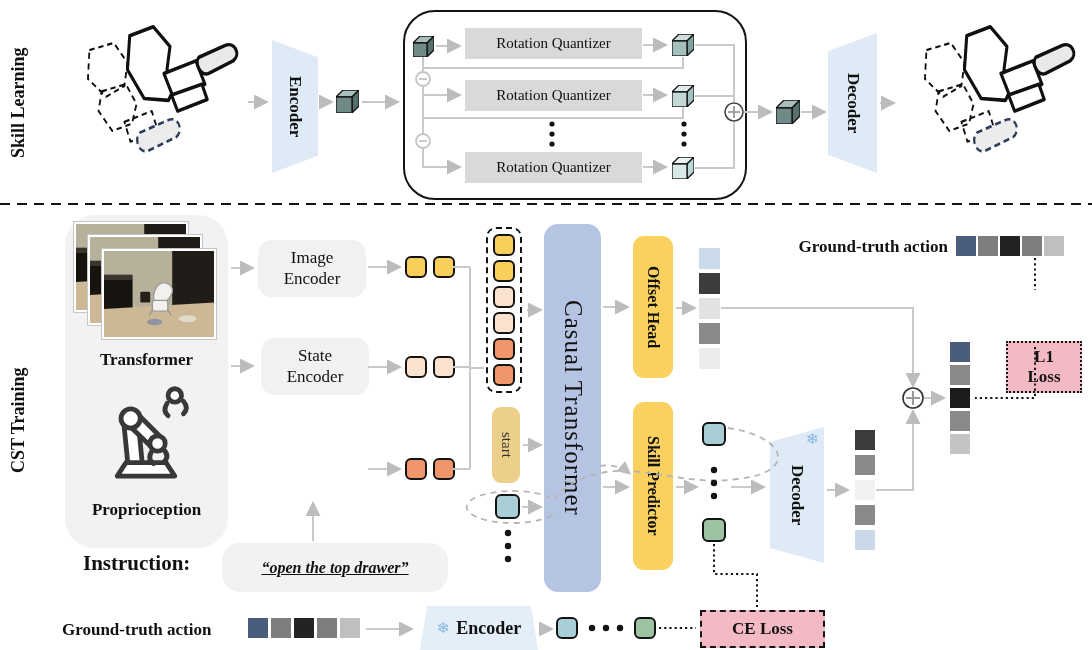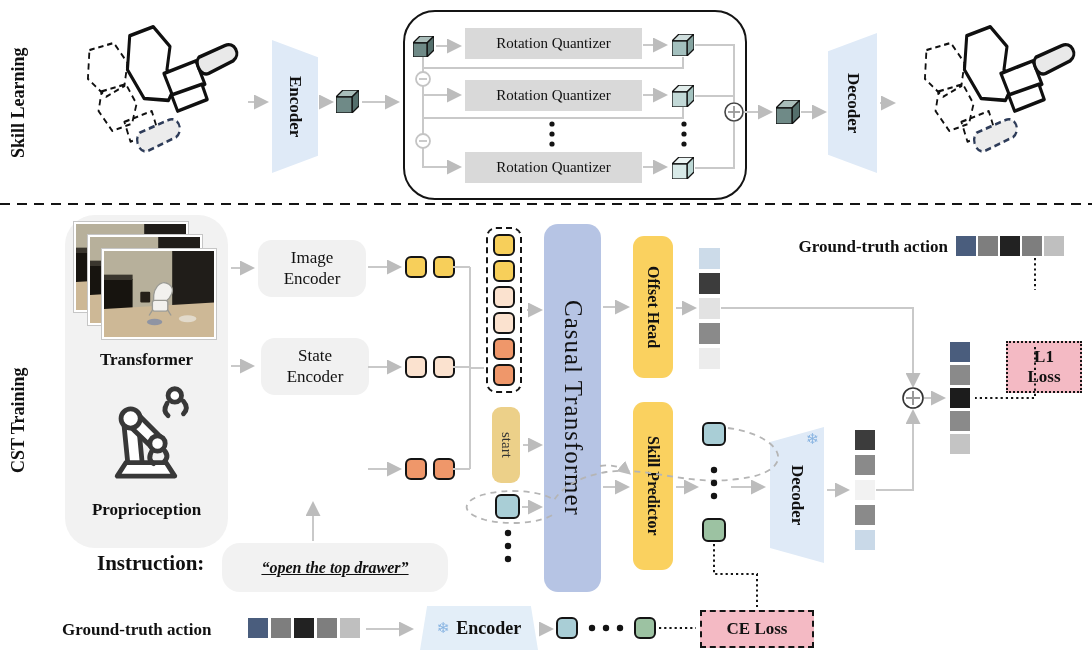--- a/index.html
+++ b/index.html
@@ -286,21 +286,21 @@
   <div class="row" style="left:956px;top:236px;gap:2px">
       <span class="sq" style="background:#4a5d7d"></span>
       <span class="sq" style="background:#7e7e7e"></span>
       <span class="sq" style="background:#222222"></span>
       <span class="sq" style="background:#7e7e7e"></span>
       <span class="sq" style="background:#bfbfbf"></span>
     </div>
 
   <div class="loss l1" style="left:1006px;top:293px;width:76px;height:52px;padding:0 8px;margin-top:48px;">L1 Loss</div>
 
-  <div class="instr-label" style="left:97px;top:551px;">Instruction:</div>
+  <div class="instr-label" style="left:83px;top:551px;">Instruction:</div>
   <div class="instr-box" style="left:222px;top:543px;width:226px;height:49px;">
     <span class="instr-txt">“open the top drawer”</span>
   </div>
 
   <div class="bold-label" style="left:62px;top:620px;">Ground-truth action</div>
   <div class="row" style="left:248px;top:618px;gap:3px">
       <span class="sq" style="background:#4a5d7d"></span>
       <span class="sq" style="background:#7e7e7e"></span>
       <span class="sq" style="background:#222222"></span>
       <span class="sq" style="background:#7e7e7e"></span>
@@ -308,21 +308,21 @@
     </div>
 
   <div class="trap-h" style="left:420px;top:606px;width:118px;height:44px;">
     <span class="snow">❄</span>
     <span>Encoder</span>
   </div>
 
   <span class="abs tok teal" style="left:556px;top:617px;"></span>
   <span class="abs tok green" style="left:634px;top:617px;"></span>
 
-  <div class="loss ce" style="left:700px;top:610px;width:114px;height:38px;">CE Loss</div>
+  <div class="loss ce" style="left:700px;top:610px;width:125px;height:38px;">CE Loss</div>
 
 
   <svg class="wires" width="1092" height="650" viewBox="0 0 1092 650">
     <defs>
       <marker id="ar" viewBox="0 0 10 10" markerWidth="7.5" markerHeight="7.5" refX="8" refY="5" orient="auto-start-reverse">
         <path d="M0 0 L10 5 L0 10 Z" fill="#bcbcbc"></path>
       </marker>
     </defs>
 
     <g stroke="#c9c9c9" stroke-width="2" fill="none">

